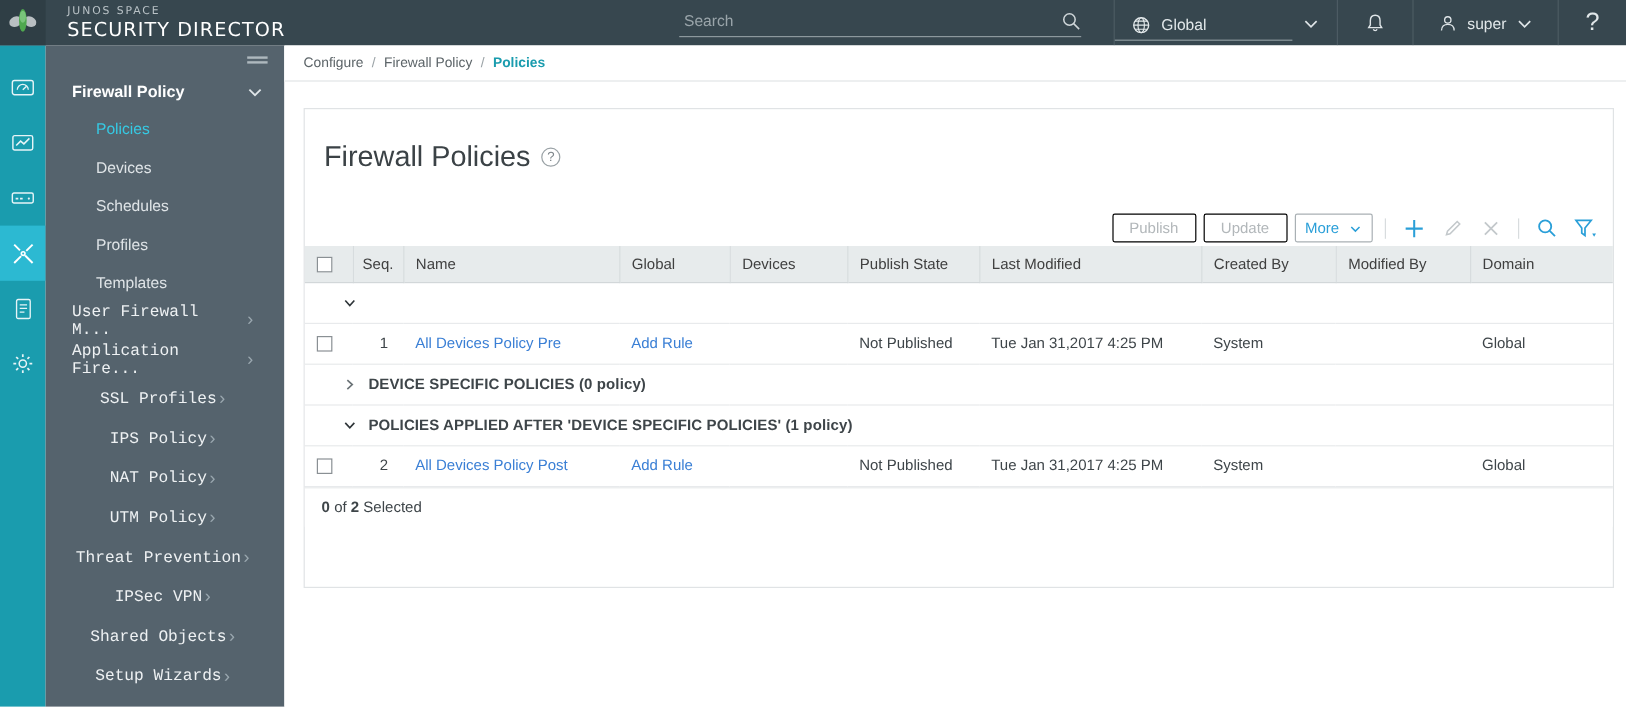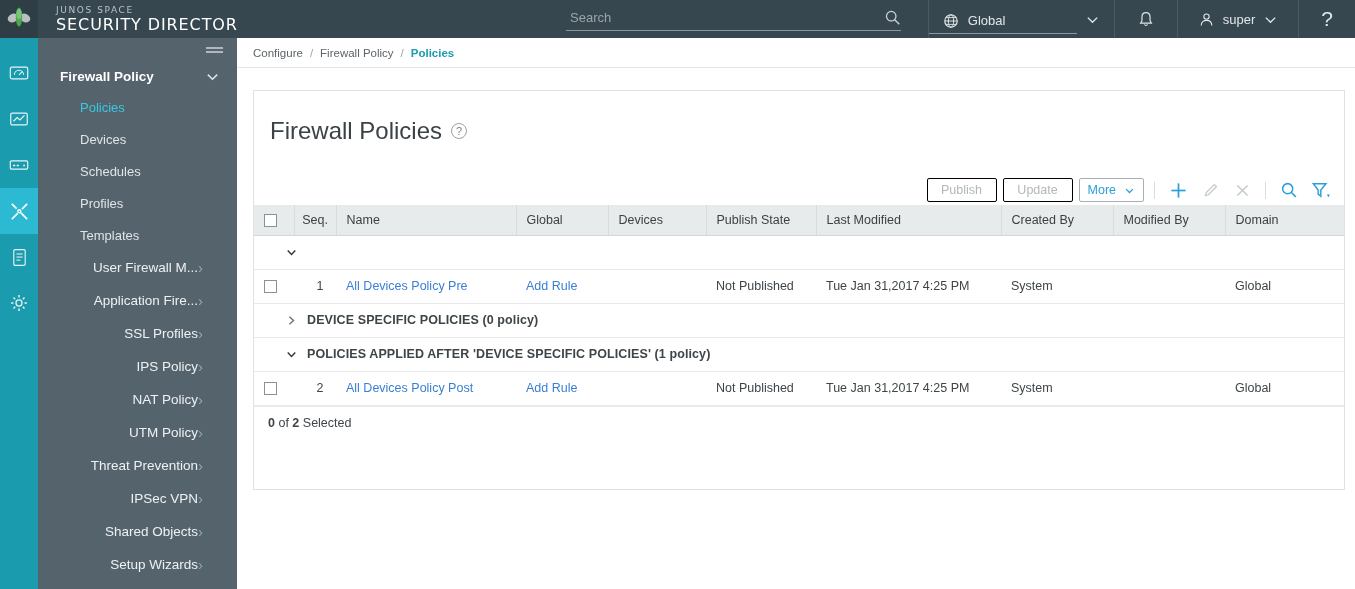--- a/index.html
+++ b/index.html
@@ -75,23 +75,23 @@
     display: flex; align-items: center; justify-content: space-between;
     padding: 6px 17px 6px 22px; color: #ffffff; font-size: 13.5px;
     font-weight: bold; cursor: pointer; height: 30px;
   }
   .sub-item {
     padding: 6px 22px 6px 42px; color: #dfe4e7; font-size: 13px;
     cursor: pointer; height: 32px; display: flex; align-items: center;
   }
   .sub-item.active { color: #36c9e3; }
   .menu-item {
-    display: flex; align-items: center; justify-content: flex-end;
-    padding: 0 34px 0 22px; color: #eef1f3; font-size: 13.5px;
-    height: 33px; cursor: pointer;
+    display: flex; align-items: center; justify-content: center;
+    padding: 0 24px 0 22px; color: #eef1f3; font-size: 13.5px;
+    height: 33px; cursor: pointer; font-family: Liberation Mono, monospace;
   }
   .arr { color: #9aa7af; font-size: 15px; line-height: 1; }
 
   
   .content {
     position: absolute; top: 38px; left: 237px; width: 1118px; height: 551px;
     background: #ffffff;
   }
   .breadcrumb {
     height: 30px; display: flex; align-items: center; gap: 7px;

